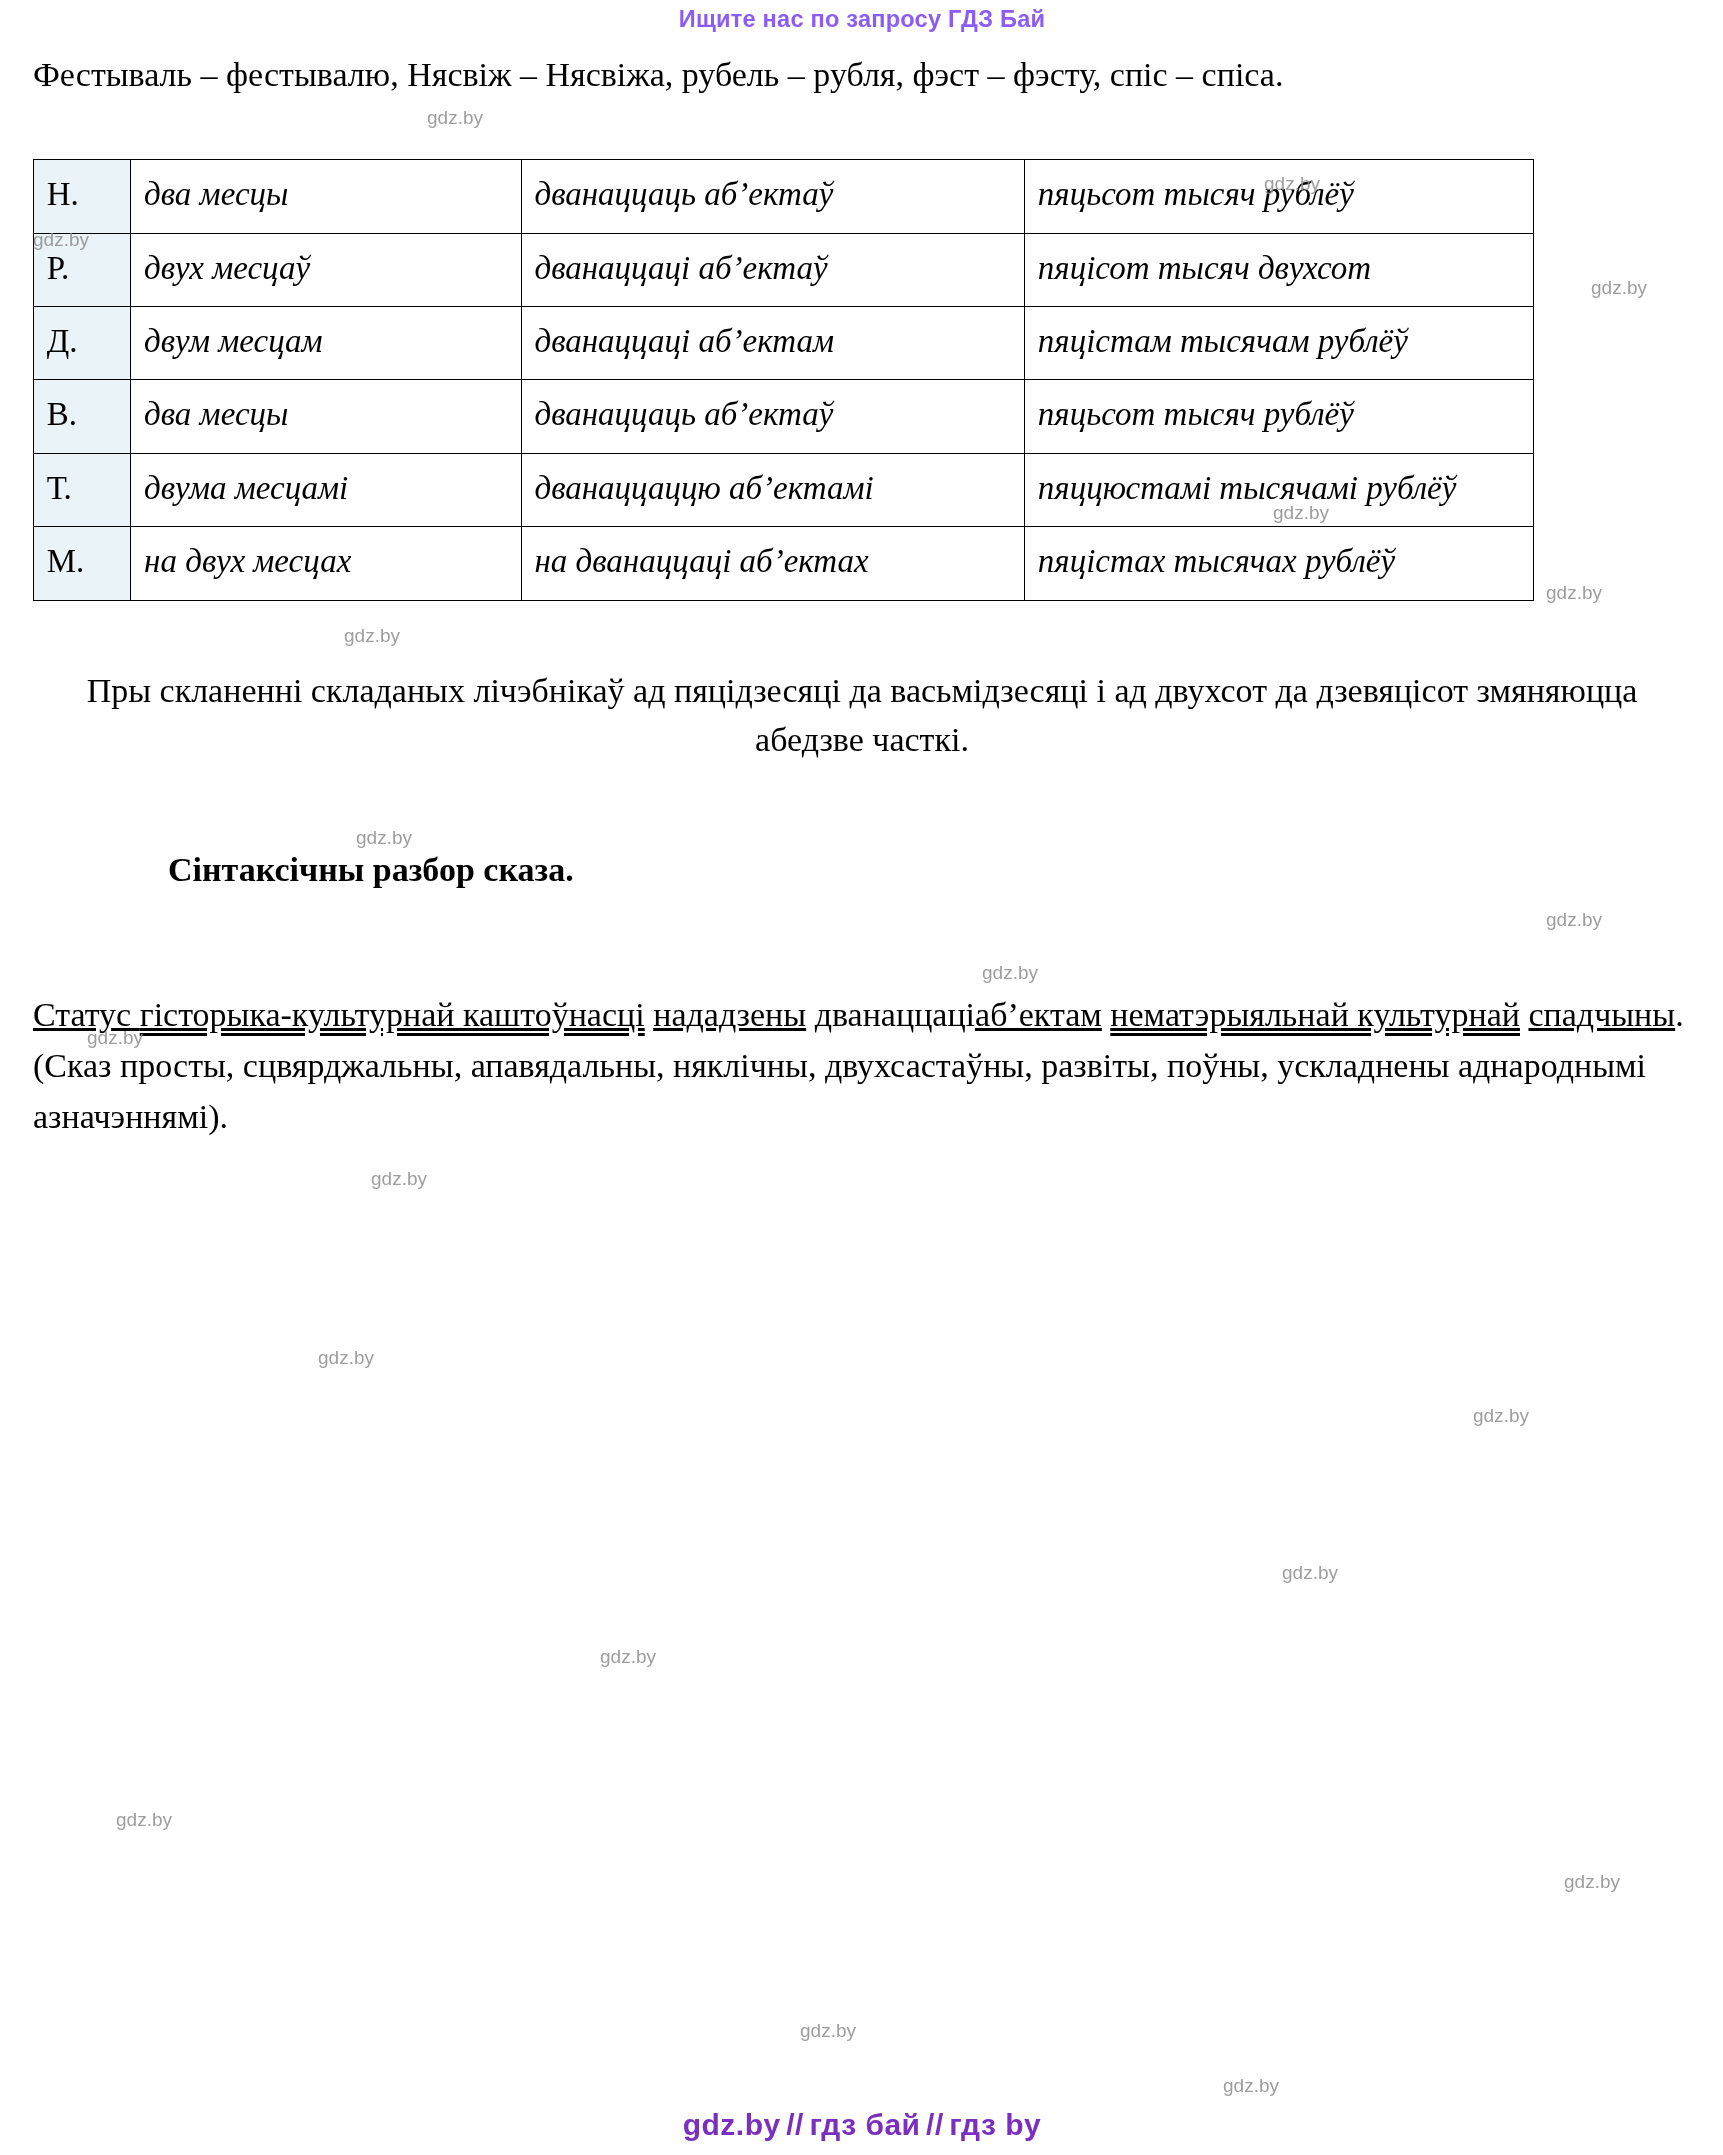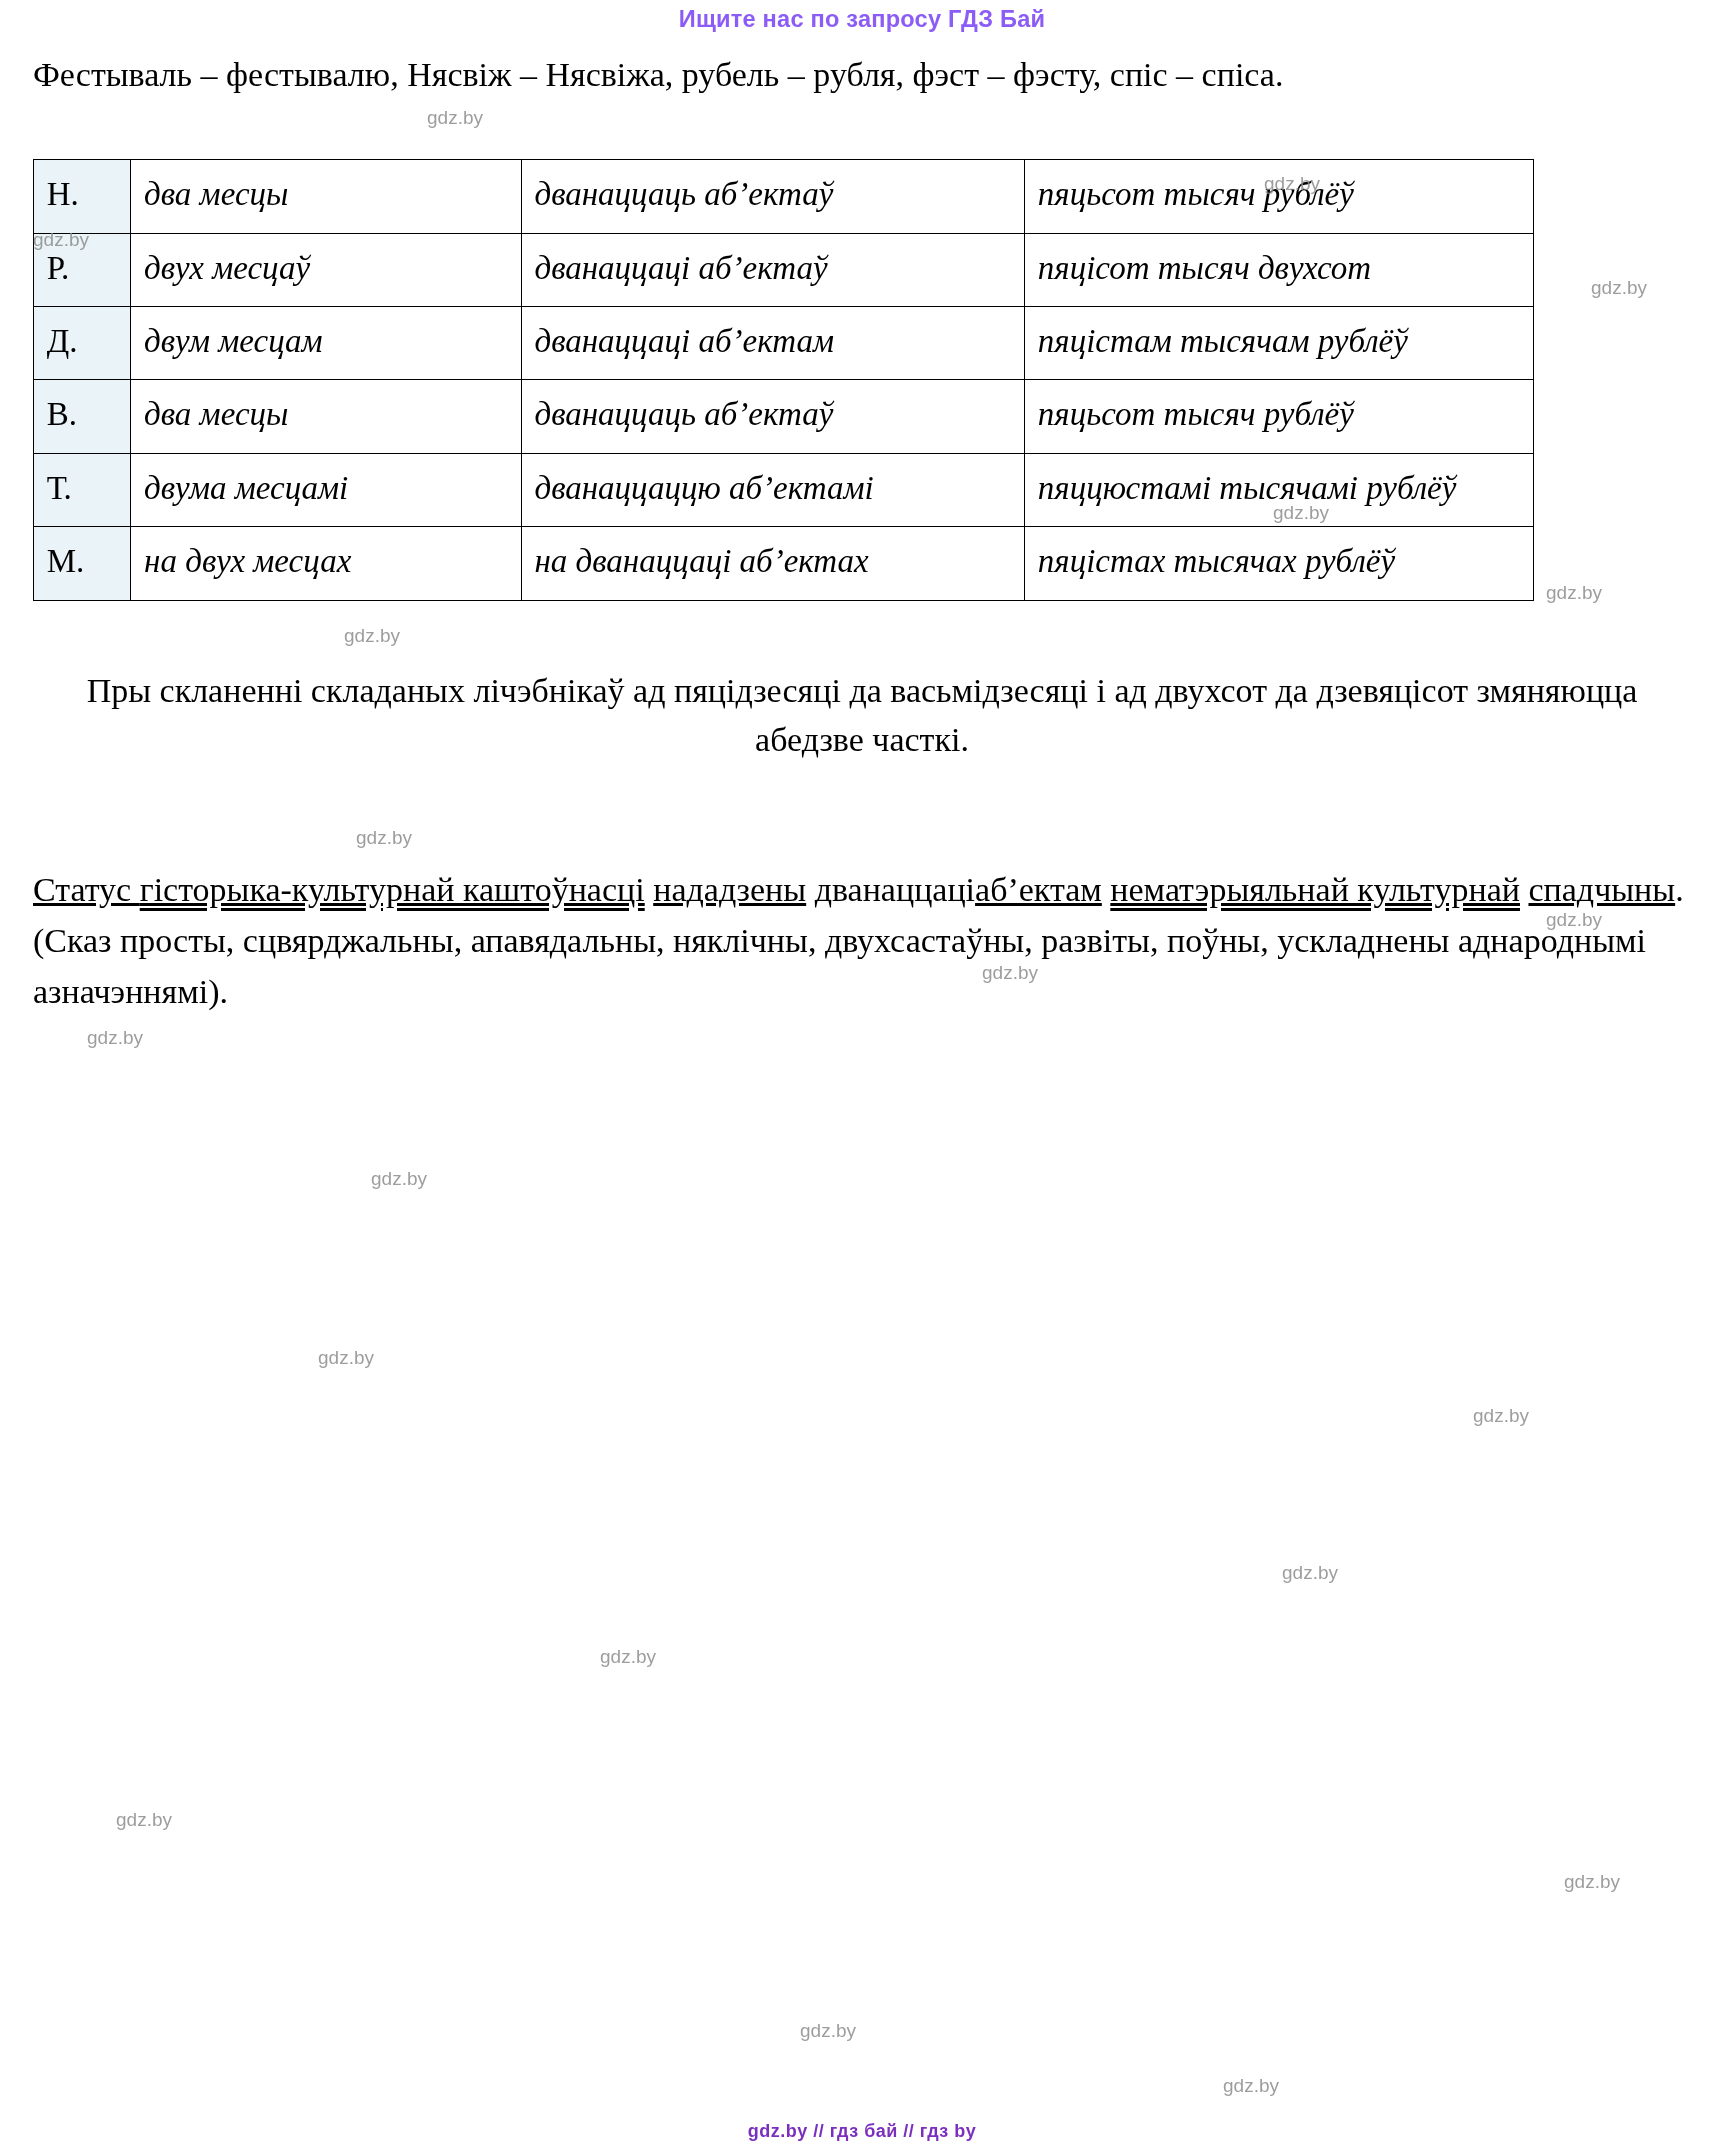--- a/index.html
+++ b/index.html
@@ -107,21 +107,21 @@
     white-space: nowrap;
   }
   .footer {
     position: absolute;
     left: 0;
     right: 0;
     bottom: 14.5px;
     text-align: center;
     font-family: "Liberation Sans", sans-serif;
     font-weight: bold;
-    font-size: 18px;
+    font-size: 30px;
     color: #7b2fbe;
     letter-spacing: 0.5px;
   }
   .footer .sep { color: #7b2fbe; padding: 0 5.5px; }
 </style>
 </head>
 <body>
 
 <div class="page">
 
@@ -168,20 +168,21 @@
           <td class="case-col">М.</td>
           <td class="col2">на двух месцах</td>
           <td class="col3">на дванаццаці аб’ектах</td>
           <td class="col4">пяцістах тысячах рублёў</td>
         </tr>
       </tbody>
     </table>
 
     <p class="after-table">Пры скланенні складаных лічэбнікаў ад пяцідзесяці да васьмідзесяці і ад двухсот да дзевяцісот змяняюцца абедзве часткі.</p>
 
+    <p class="section-title">Сінтаксічны разбор сказа.</p>
 
     <p class="analysis"><span class="u">Статус </span><span class="uu">гісторыка-культурнай каштоўнасці</span><span> </span><span class="u">нададзены</span><span> дванаццаці</span><span class="u">аб’ектам</span><span> </span><span class="uu">нематэрыяльнай культурнай</span><span> </span><span class="u">спадчыны</span><span>.  (Сказ просты, сцвярджальны, апавядальны, няклічны, двухсастаўны, развіты, поўны, ускладнены аднароднымі азначэннямі).</span></p>
 
   </div>
 
   <div>
     <span class="wm" style="left:427px; top:107px;">gdz.by</span>
     <span class="wm" style="left:1264px; top:173px;">gdz.by</span>
     <span class="wm" style="left:33px; top:229px;">gdz.by</span>
     <span class="wm" style="left:1591px; top:277px;">gdz.by</span>

